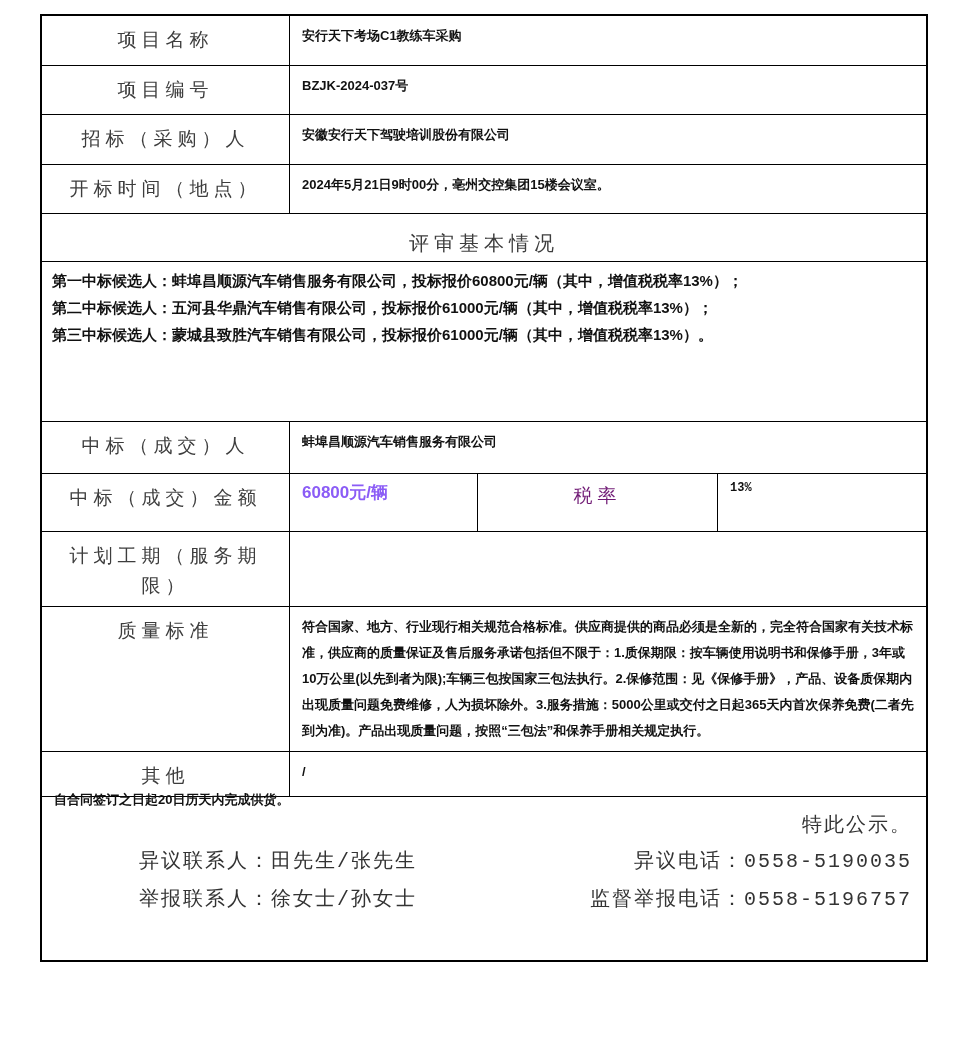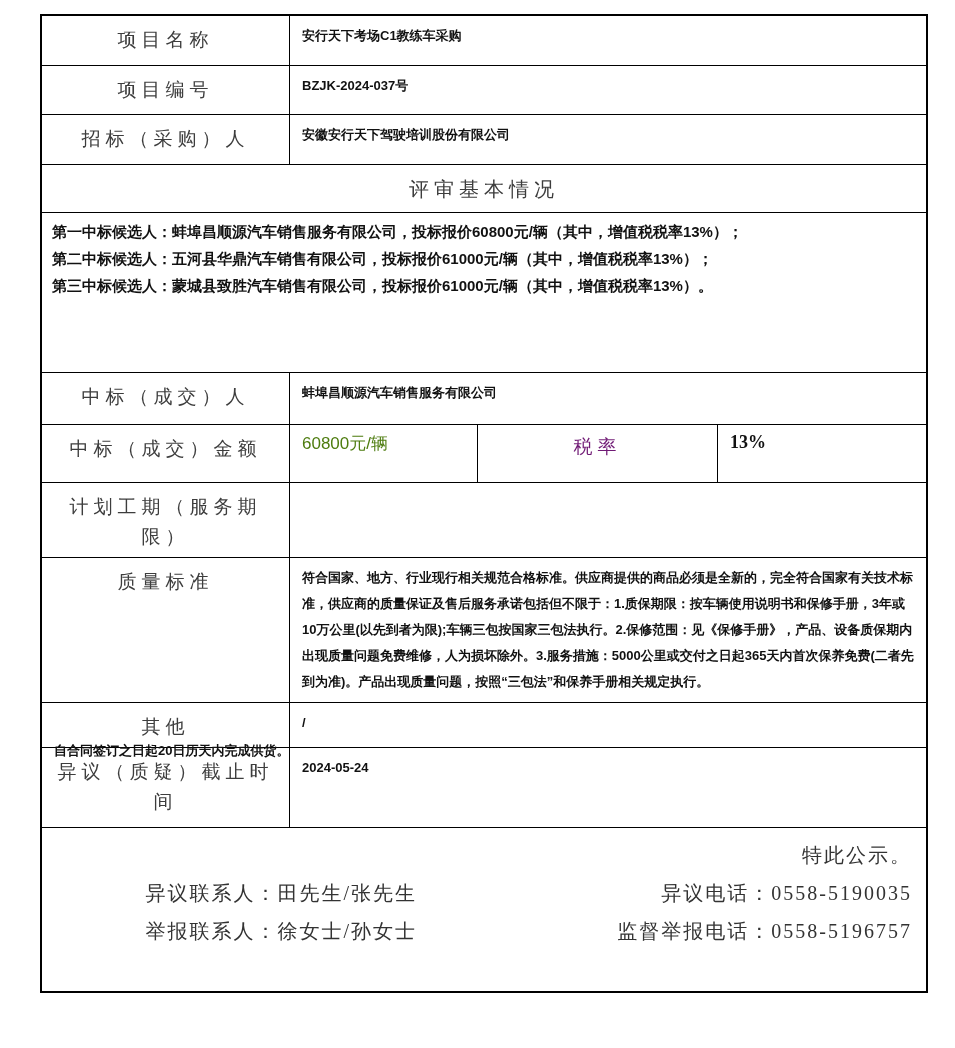--- a/index.html
+++ b/index.html
@@ -36,48 +36,48 @@
   }
 
   .candidates-cell {
     padding:5px 12px 0 10px;
     font-family:"Liberation Sans", sans-serif;
     font-size:15px; font-weight:600; color:#111; line-height:27px;
   }
 
   .mid-cell {
     flex:0 0 188px; width:188px; border-right:1px solid #000;
-    padding:7px 12px 0 12px; font-size:17px; font-weight:400; color:#4d7c0f;
+    padding:7px 12px 0 12px; font-size:17px; font-weight:700; color:#8b5cf6;
     font-family:"Liberation Sans", sans-serif;
   }
   .tax-label-cell {
     flex:0 0 240px; width:240px; border-right:1px solid #000;
     display:flex; justify-content:center; padding-top:9px;
     font-family:"Liberation Serif", serif;
     font-size:19px; letter-spacing:5px; color:#701a75;
   }
   .tax-value-cell {
-    flex:1; padding:7px 12px 0 12px; font-size:18px; font-weight:600; color:#111;
-    font-family:Liberation Serif, serif;
+    flex:1; padding:7px 12px 0 12px; font-size:12px; font-weight:600; color:#111;
+    font-family:Liberation Mono, monospace;
   }
 
   .footer-cell {
     padding:8px 14px 0 10px;
     font-family:"Liberation Serif", serif;
     font-size:20px; letter-spacing:2px; color:#333;
     line-height:38px;
   }
-  .footer-line { display:flex; }
+  .footer-line { display:flex;font-family:Liberation Mono, monospace; }
   .footer-left { width:365px; flex:0 0 365px; }
   .footer-right { flex:1; }
 
   
   .h50 { height:50px; }
   .h49 { height:49px; }
-  .h48 { height:48px; }
+  .h48 { height:48px;align-items:center; }
   .h160 { height:160px; }
   .h52 { height:52px; }
   .h58 { height:58px; }
   .h75 { height:75px;flex-direction:column; }
   .h145 { height:145px; }
   .h45 { height:45px; }
   .h80 { height:80px; }
   .h163 { height:163px;text-align:right; }
 </style>
 </head>
@@ -93,20 +93,24 @@
   <div class="row h49">
     <div class="label-cell">项目编号</div>
     <div class="value-cell">BZJK-2024-037号</div>
   </div>
 
   <div class="row h50">
     <div class="label-cell">招标（采购）人</div>
     <div class="value-cell">安徽安行天下驾驶培训股份有限公司</div>
   </div>
 
+  <div class="row h49">
+    <div class="label-cell">开标时间（地点）</div>
+    <div class="value-cell">2024年5月21日9时00分，亳州交控集团15楼会议室。</div>
+  </div>
 
   <div class="section-header-row h48">
     <div class="section-header">评审基本情况</div>
   </div>
 
   <div class="row h160">
     <div class="candidates-cell">
       <div>第一中标候选人：蚌埠昌顺源汽车销售服务有限公司，投标报价60800元/辆（其中，增值税税率13%）；</div>
       <div>第二中标候选人：五河县华鼎汽车销售有限公司，投标报价61000元/辆（其中，增值税税率13%）；</div>
       <div>第三中标候选人：蒙城县致胜汽车销售有限公司，投标报价61000元/辆（其中，增值税税率13%）。</div>
@@ -133,24 +137,20 @@
   <div class="row h145">
     <div class="label-cell">质量标准</div>
     <div class="value-cell">符合国家、地方、行业现行相关规范合格标准。供应商提供的商品必须是全新的，完全符合国家有关技术标准，供应商的质量保证及售后服务承诺包括但不限于：1.质保期限：按车辆使用说明书和保修手册，3年或10万公里(以先到者为限);车辆三包按国家三包法执行。2.保修范围：见《保修手册》，产品、设备质保期内出现质量问题免费维修，人为损坏除外。3.服务措施：5000公里或交付之日起365天内首次保养免费(二者先到为准)。产品出现质量问题，按照“三包法”和保养手册相关规定执行。</div>
   </div>
 
   <div class="row h45">
     <div class="label-cell">其他</div>
     <div class="value-cell">/</div>
   </div>
 
-  <div class="row h80">
-    <div class="label-cell">异议（质疑）截止时间</div>
-    <div class="value-cell">2024-05-24</div>
-  </div>
 
   <div class="row h163">
     <div class="footer-cell" style="flex:1;">
       <div>特此公示。</div>
       <div class="footer-line">
         <span class="footer-left">异议联系人：田先生/张先生</span>
         <span class="footer-right">异议电话：0558-5190035</span>
       </div>
       <div class="footer-line">
         <span class="footer-left">举报联系人：徐女士/孙女士</span>

